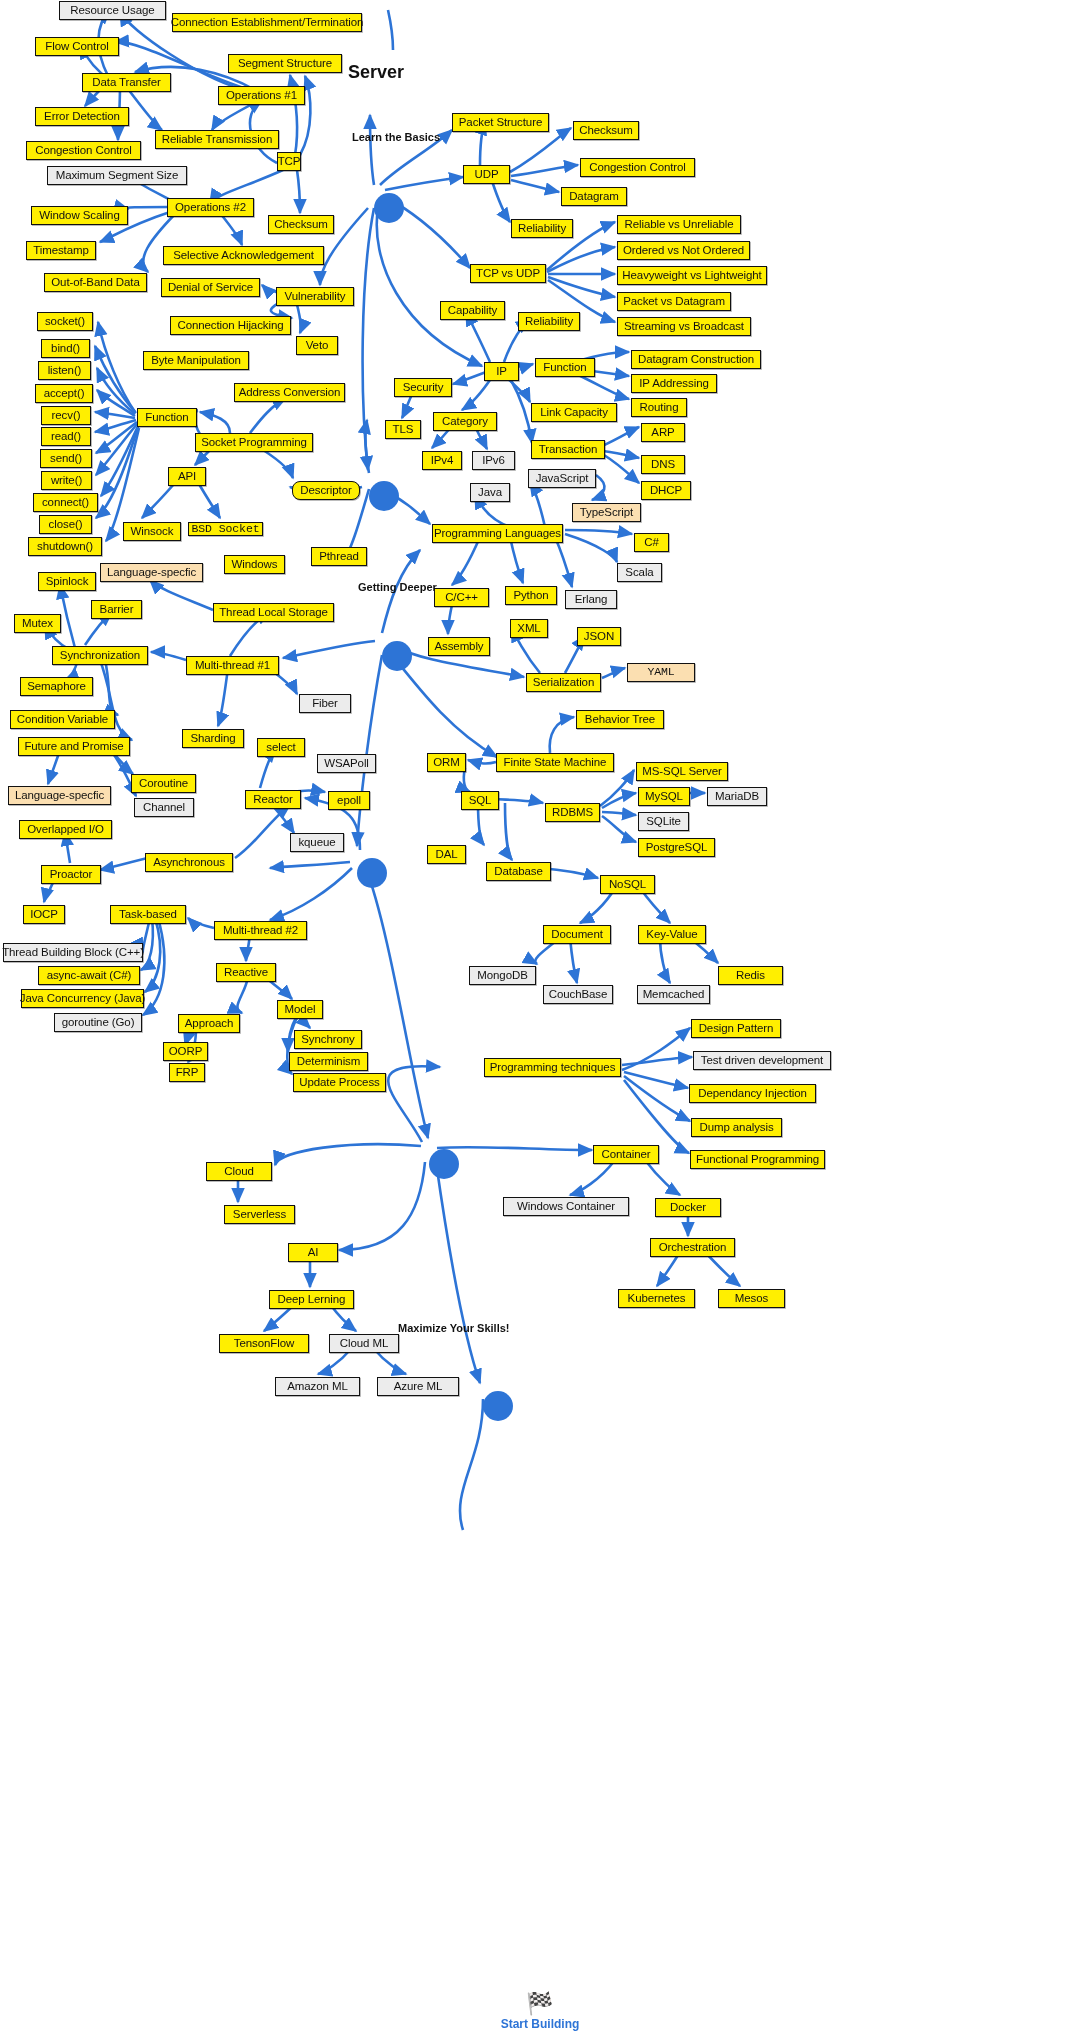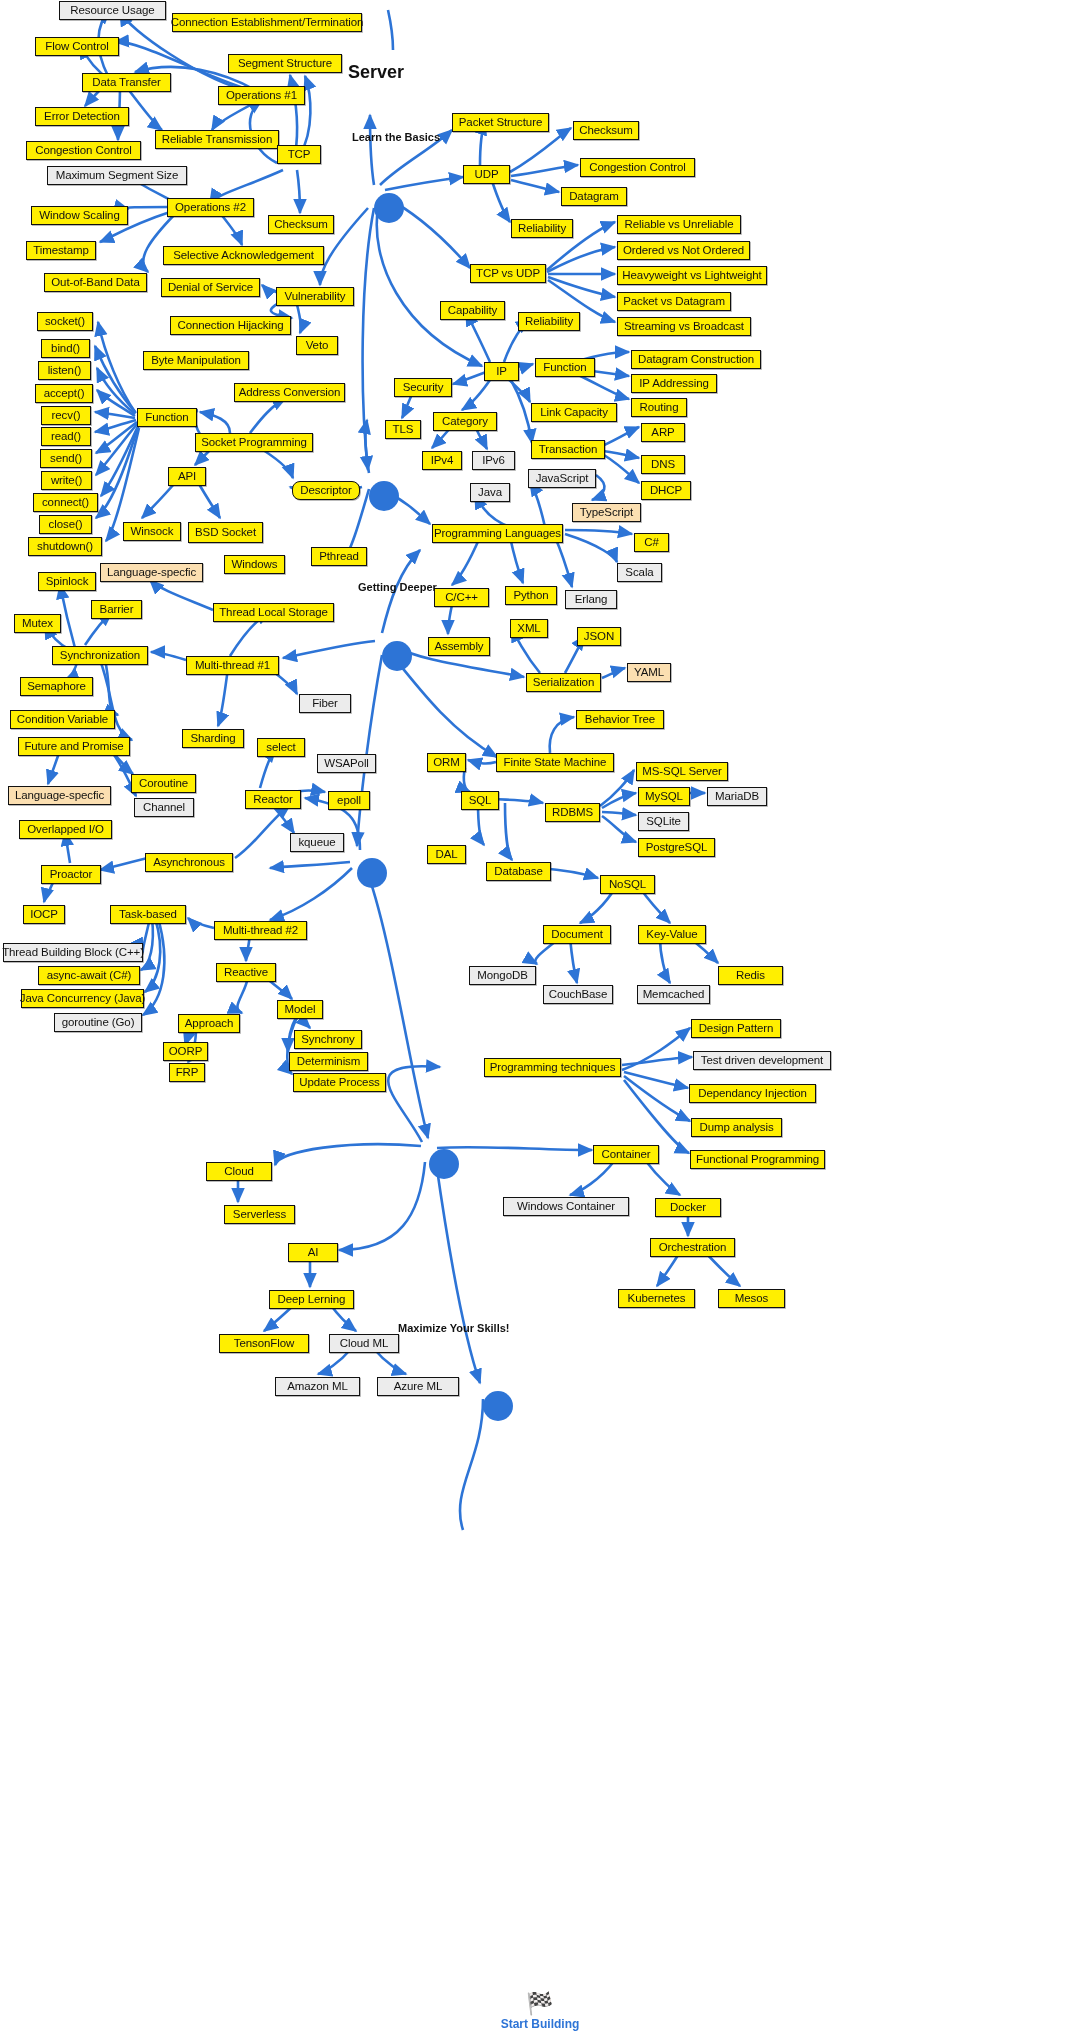--- a/index.html
+++ b/index.html
@@ -270,21 +270,21 @@
   <div id="nodes-layer">
       <div class="node poss" style="left: 59px; top: 1px; width: 107px; height: 19px;">Resource Usage</div>
       <div class="node rec" style="left: 172px; top: 13px; width: 190px; height: 19px;">Connection Establishment/Termination</div>
       <div class="node rec" style="left: 35px; top: 37px; width: 84px; height: 19px;">Flow Control</div>
       <div class="node rec" style="left: 228px; top: 54px; width: 114px; height: 19px;">Segment Structure</div>
       <div class="node rec" style="left: 82px; top: 73px; width: 89px; height: 19px;">Data Transfer</div>
       <div class="node rec" style="left: 218px; top: 86px; width: 87px; height: 19px;">Operations #1</div>
       <div class="node rec" style="left: 35px; top: 107px; width: 94px; height: 19px;">Error Detection</div>
       <div class="node rec" style="left: 155px; top: 130px; width: 124px; height: 19px;">Reliable Transmission</div>
       <div class="node rec" style="left: 26px; top: 141px; width: 115px; height: 19px;">Congestion Control</div>
-      <div class="node rec" style="left: 277px; top: 145px; width: 44px; height: 19px;">TCP</div>
+      <div class="node rec" style="left: 277px; top: 152px; width: 24px; height: 19px;">TCP</div>
       <div class="node poss" style="left: 47px; top: 166px; width: 140px; height: 19px;">Maximum Segment Size</div>
       <div class="node rec" style="left: 167px; top: 198px; width: 87px; height: 19px;">Operations #2</div>
       <div class="node rec" style="left: 31px; top: 206px; width: 97px; height: 19px;">Window Scaling</div>
       <div class="node rec" style="left: 268px; top: 215px; width: 66px; height: 19px;">Checksum</div>
       <div class="node rec" style="left: 26px; top: 241px; width: 70px; height: 19px;">Timestamp</div>
       <div class="node rec" style="left: 163px; top: 246px; width: 161px; height: 19px;">Selective Acknowledgement</div>
       <div class="node rec" style="left: 44px; top: 273px; width: 103px; height: 19px;">Out-of-Band Data</div>
       <div class="node rec" style="left: 161px; top: 278px; width: 99px; height: 19px;">Denial of Service</div>
       <div class="node rec" style="left: 276px; top: 287px; width: 78px; height: 19px;">Vulnerability</div>
       <div class="node rec" style="left: 37px; top: 312px; width: 56px; height: 19px;">socket()</div>
@@ -299,21 +299,21 @@
       <div class="node rec" style="left: 137px; top: 408px; width: 60px; height: 19px;">Function</div>
       <div class="node rec" style="left: 41px; top: 427px; width: 50px; height: 19px;">read()</div>
       <div class="node rec" style="left: 195px; top: 433px; width: 118px; height: 19px;">Socket Programming</div>
       <div class="node rec" style="left: 40px; top: 449px; width: 52px; height: 19px;">send()</div>
       <div class="node rec" style="left: 41px; top: 471px; width: 51px; height: 19px;">write()</div>
       <div class="node rec" style="left: 168px; top: 467px; width: 38px; height: 19px;">API</div>
       <div class="node rec" style="left: 292px; top: 481px; width: 68px; height: 19px; border-radius: 8px;">Descriptor</div>
       <div class="node rec" style="left: 33px; top: 493px; width: 65px; height: 19px;">connect()</div>
       <div class="node rec" style="left: 39px; top: 515px; width: 53px; height: 19px;">close()</div>
       <div class="node rec" style="left: 123px; top: 522px; width: 58px; height: 19px;">Winsock</div>
-      <div class="node rec" style="left: 188px; top: 522px; width: 75px; height: 21px;">BSD Socket</div>
+      <div class="node rec" style="left: 188px; top: 522px; width: 75px; height: 14px; font-family: Liberation Mono, monospace;">BSD Socket</div>
       <div class="node rec" style="left: 28px; top: 537px; width: 74px; height: 19px;">shutdown()</div>
       <div class="node rec" style="left: 311px; top: 547px; width: 56px; height: 19px;">Pthread</div>
       <div class="node rec" style="left: 224px; top: 555px; width: 61px; height: 19px;">Windows</div>
       <div class="node pick" style="left: 100px; top: 563px; width: 103px; height: 19px;">Language-specfic</div>
       <div class="node rec" style="left: 38px; top: 572px; width: 58px; height: 19px;">Spinlock</div>
       <div class="node rec" style="left: 213px; top: 603px; width: 121px; height: 19px;">Thread Local Storage</div>
       <div class="node rec" style="left: 91px; top: 600px; width: 51px; height: 19px;">Barrier</div>
       <div class="node rec" style="left: 14px; top: 614px; width: 47px; height: 19px;">Mutex</div>
       <div class="node rec" style="left: 52px; top: 646px; width: 96px; height: 19px;">Synchronization</div>
       <div class="node rec" style="left: 186px; top: 656px; width: 93px; height: 19px;">Multi-thread #1</div>
@@ -422,21 +422,21 @@
       <div class="node rec" style="left: 432px; top: 524px; width: 131px; height: 19px;">Programming Languages</div>
       <div class="node rec" style="left: 634px; top: 533px; width: 35px; height: 19px;">C#</div>
       <div class="node poss" style="left: 617px; top: 563px; width: 45px; height: 19px;">Scala</div>
       <div class="node rec" style="left: 434px; top: 588px; width: 55px; height: 19px;">C/C++</div>
       <div class="node rec" style="left: 505px; top: 586px; width: 52px; height: 19px;">Python</div>
       <div class="node poss" style="left: 565px; top: 590px; width: 52px; height: 19px;">Erlang</div>
       <div class="node rec" style="left: 510px; top: 619px; width: 38px; height: 19px;">XML</div>
       <div class="node rec" style="left: 577px; top: 627px; width: 44px; height: 19px;">JSON</div>
       <div class="node rec" style="left: 428px; top: 637px; width: 62px; height: 19px;">Assembly</div>
       <div class="node rec" style="left: 526px; top: 673px; width: 75px; height: 19px;">Serialization</div>
-      <div class="node pick" style="left: 627px; top: 663px; width: 44px; height: 19px;">YAML</div>
+      <div class="node pick" style="left: 627px; top: 663px; width: 68px; height: 19px; font-family: Liberation Mono, monospace;">YAML</div>
     </div>
   <div id="hubs-layer">
       <div class="hub" style="left: 374px; top: 193px; background: rgb(45, 116, 214);"></div>
       <div class="hub" style="left: 369px; top: 481px; background: rgb(45, 116, 214);"></div>
       <div class="hub" style="left: 382px; top: 641px; background: rgb(45, 116, 214);"></div>
       <div class="hub" style="left: 357px; top: 858px; background: rgb(45, 116, 214);"></div>
       <div class="hub" style="left: 429px; top: 1149px; background: rgb(45, 116, 214);"></div>
       <div class="hub" style="left: 483px; top: 1391px; background: rgb(45, 116, 214);"></div>
     </div>
 

